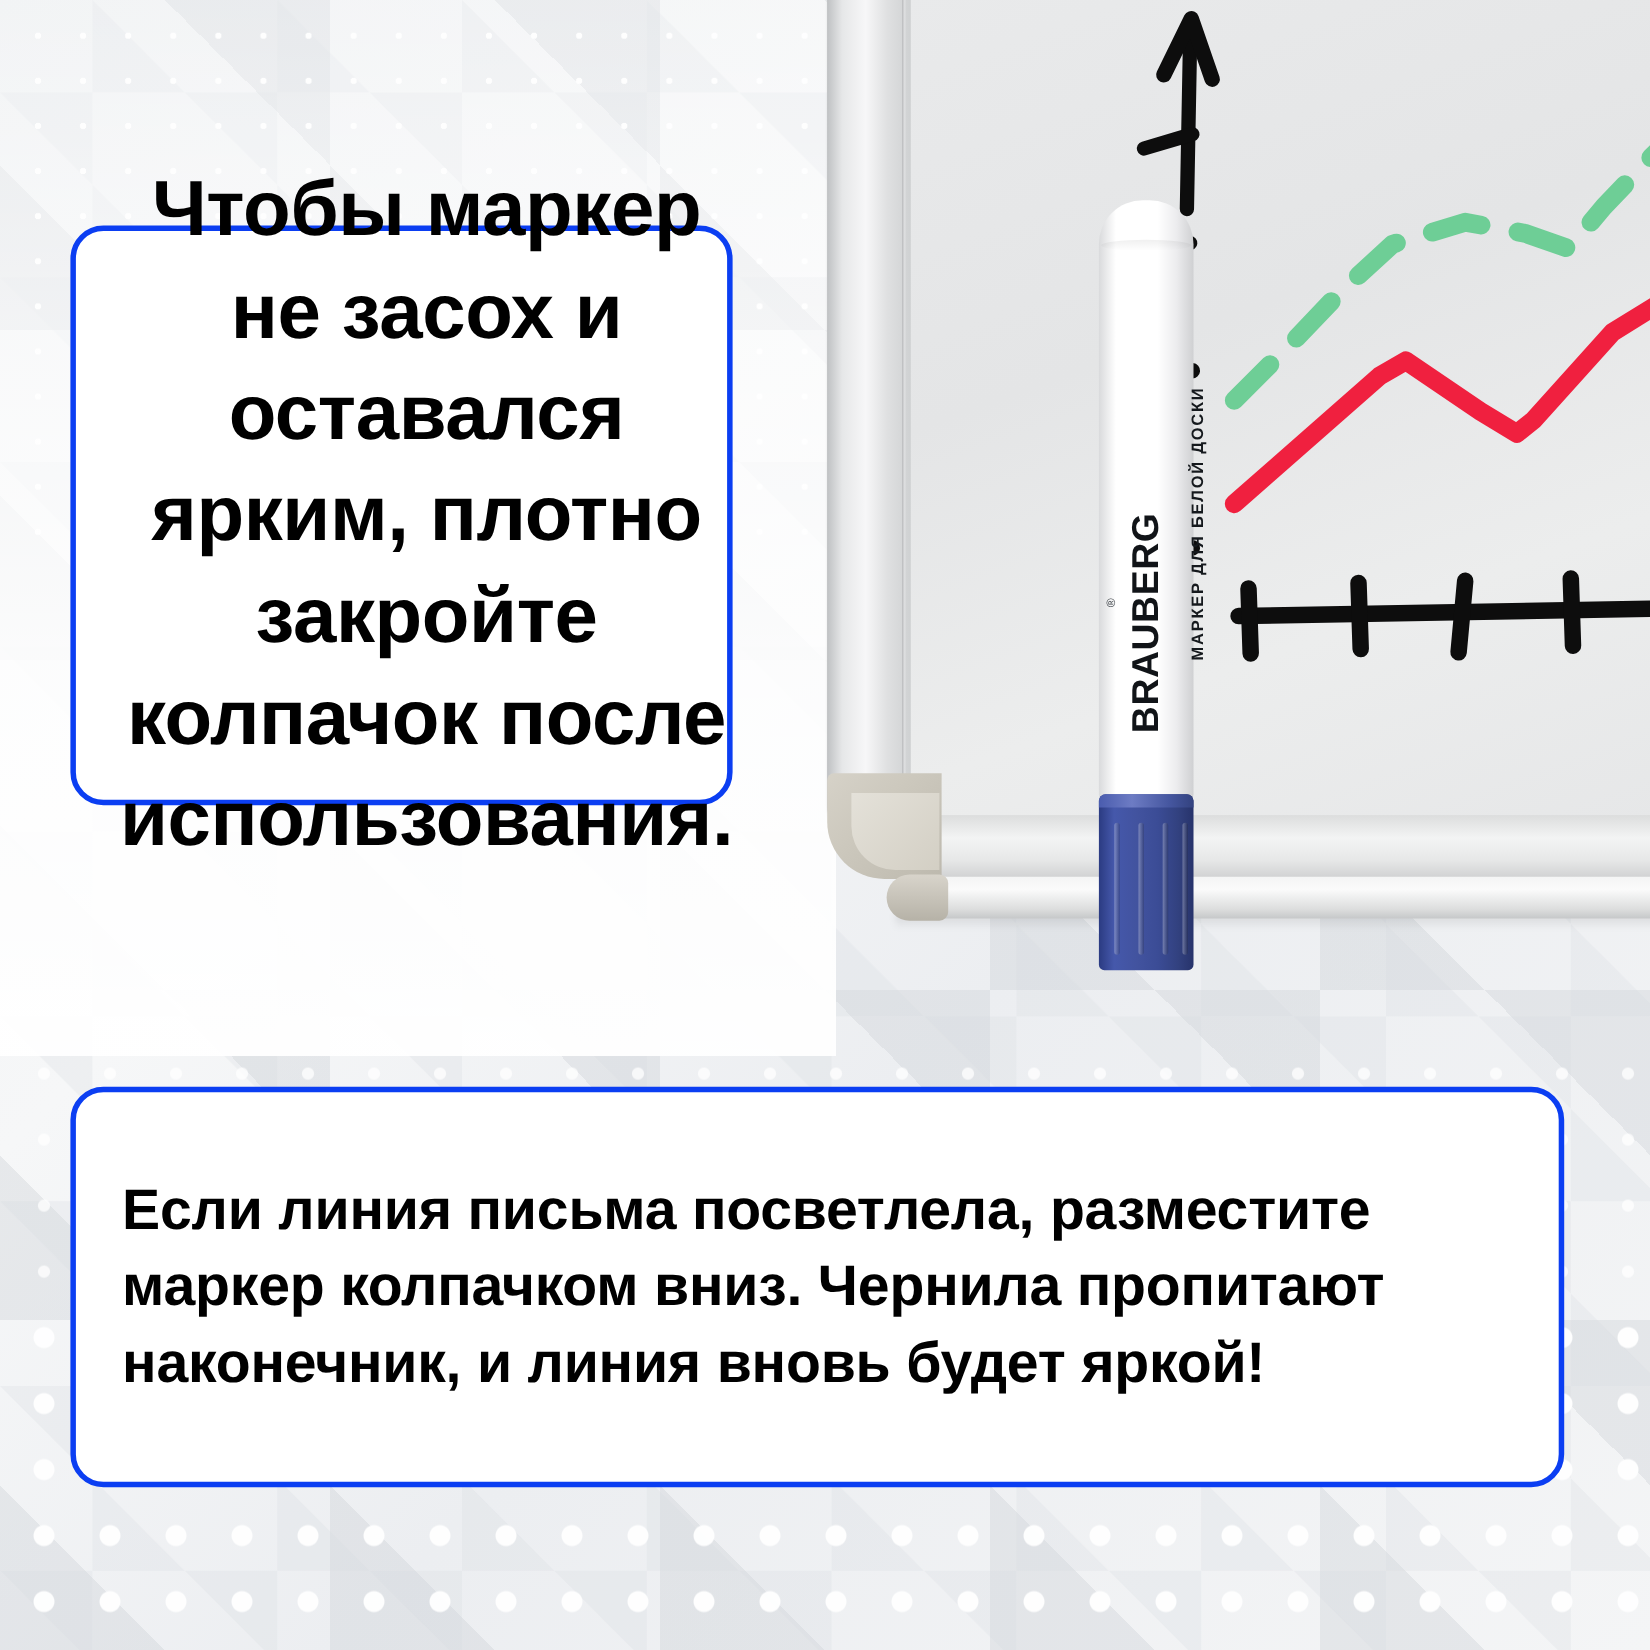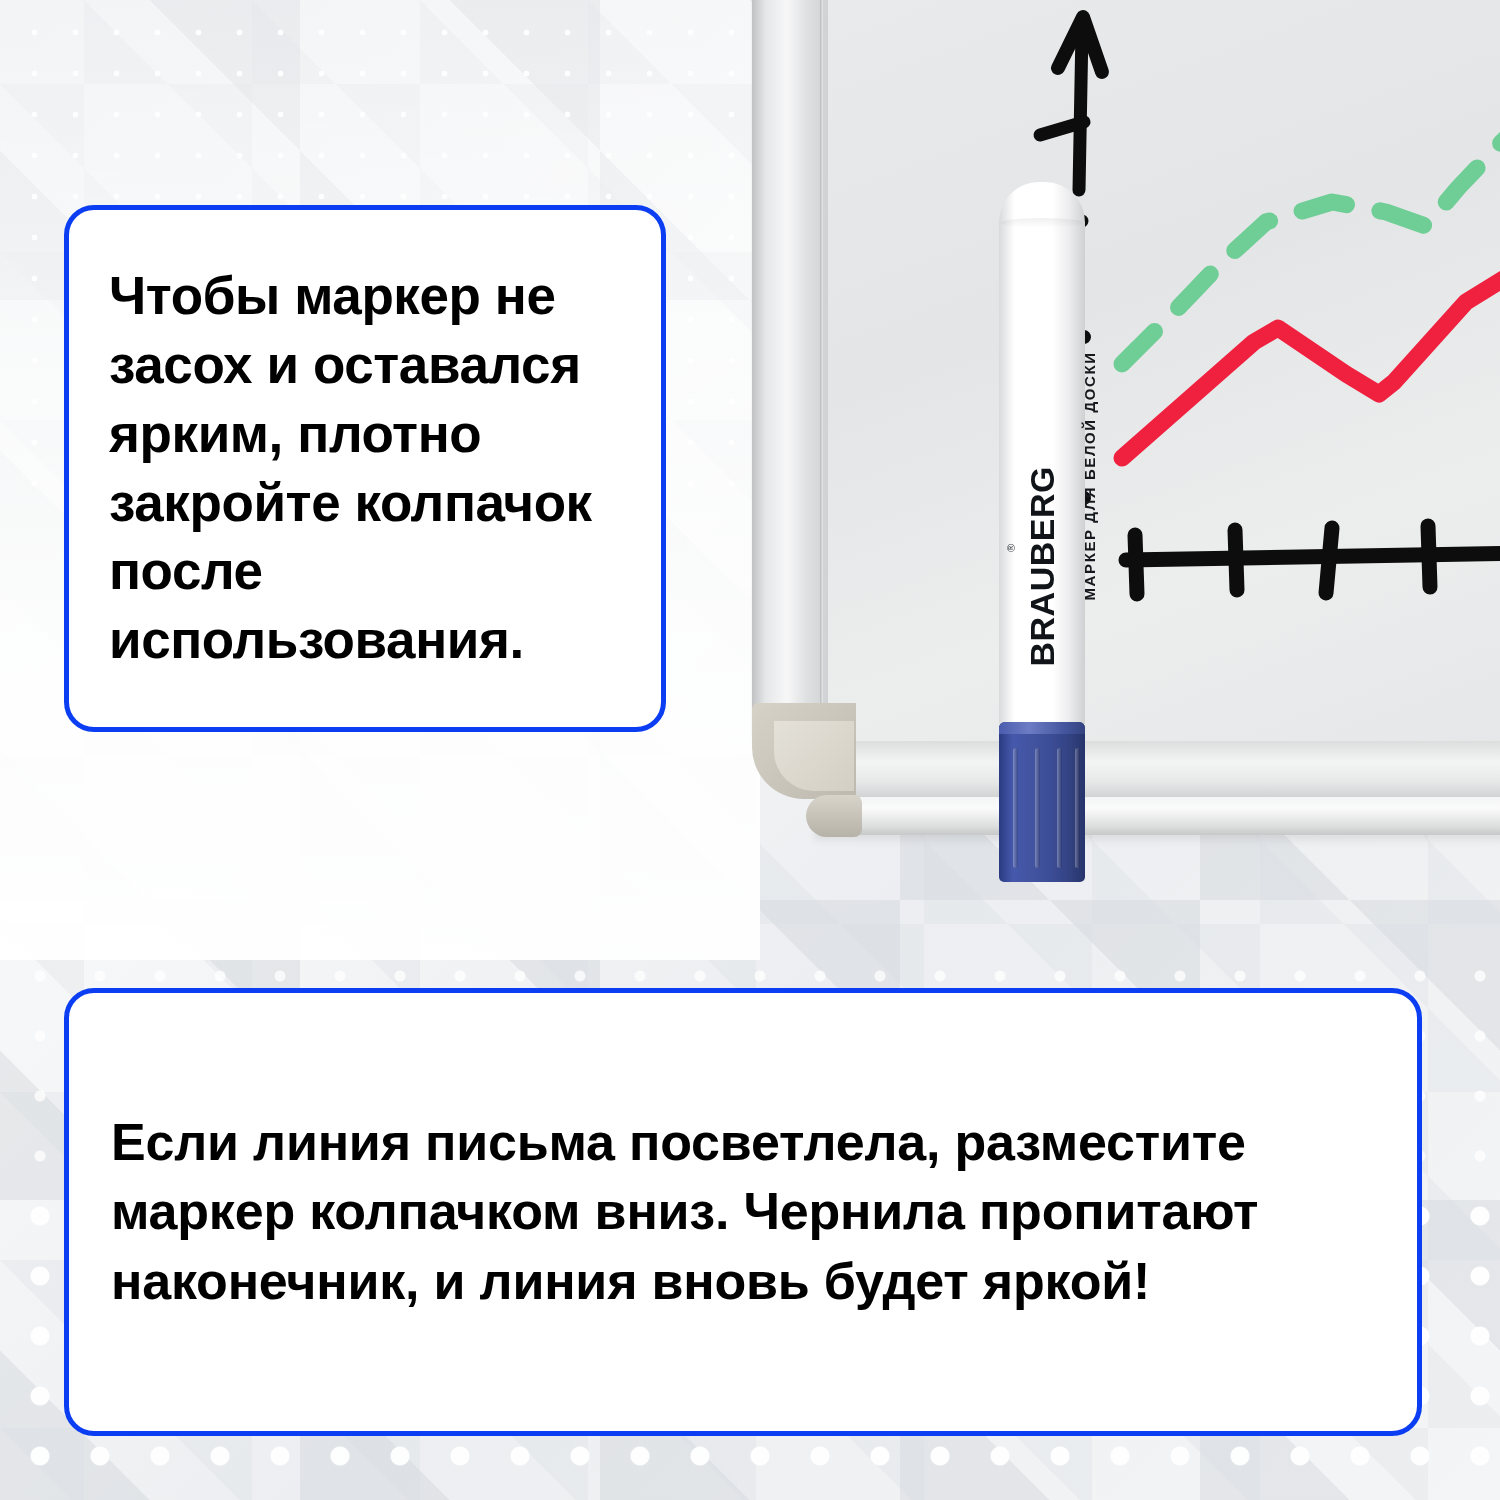--- a/index.html
+++ b/index.html
@@ -234,27 +234,28 @@
     color: #000000;
     font-weight: bold;
     white-space: pre-line;
   }
   #callout-1 {
     left: 64px; top: 205px;
     width: 602px; height: 527px;
     padding: 0 40px;
   }
   #callout-1 p {
-    font-size: 53px;
+    font-size: 71px;
     line-height: 1.30;
     letter-spacing: -0.4px;
+    text-align: center;
   }
   #callout-2 {
     left: 64px; top: 988px;
-    width: 1358px; height: 448px;
+    width: 1358px; height: 364px;
     padding: 0 42px;
   }
   #callout-2 p {
     font-size: 52px;
     line-height: 1.33;
     letter-spacing: -0.2px;
   }
 </style>
 </head>
 <body>

